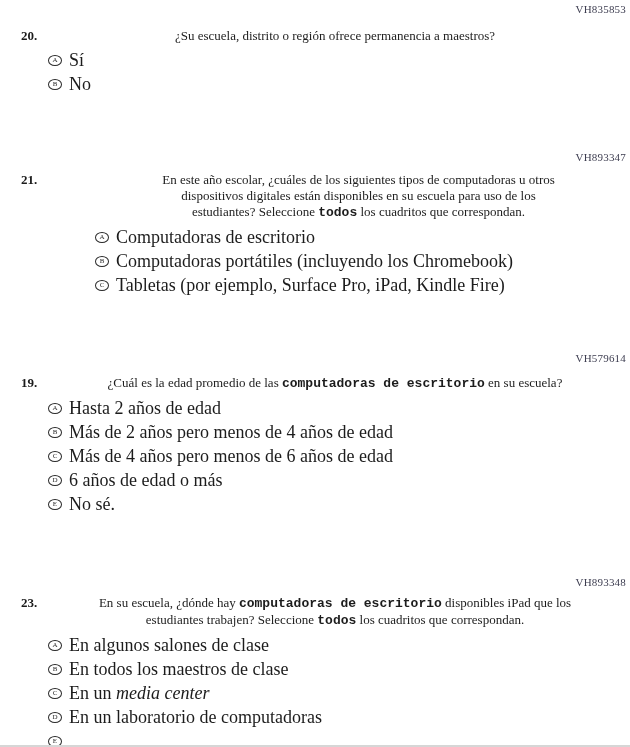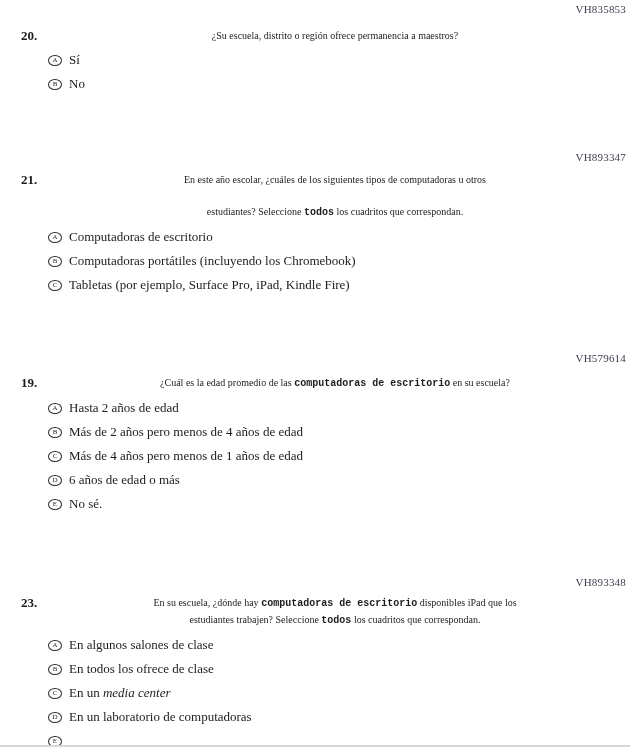--- a/index.html
+++ b/index.html
@@ -31,21 +31,21 @@
   }
   .qnum {
     flex:none;
     width:22px;
     font-weight:bold;
     font-size:13px;
     line-height:16px;
   }
   .qcontent { flex:1 1 auto; }
   .prompt {
-    font-size:10px;
+    font-size:13px;
     line-height:16px;
   }
   .prompt .line { white-space:nowrap; }
   .b { font-weight:bold;font-family:Liberation Mono, monospace; }
   .i { font-style:italic; }
   .options {
     margin-top:8px;
     margin-left:8px;
   }
   .opt {
@@ -63,33 +63,33 @@
     display:flex;
     align-items:center;
     justify-content:center;
     font-size:7px;
     line-height:1;
     color:#2a2a2a;
     margin-right:7px;
     background:#fff;
   }
   .opt-label {
-    font-size:13px;
+    font-size:18px;
     line-height:16px;
     white-space:nowrap;
   }
   .page-bottom-edge {
     position:absolute;
     left:0; right:0; bottom:0;
     height:2px;
     background:#d6d6d6;
   }
   
   #q20 { top:3px;   } #q20 .qbody { top:25px; }
-  #q21 { top:151px; } #q21 .qbody { top:21px; }
+  #q21 { top:151px; } #q21 .qbody { top:21px;gap:47px; }
   #q22 { top:352px; } #q22 .qbody { top:23px; }
   #q23 { top:576px; } #q23 .qbody { top:19px; }
 </style>
 </head>
 <body>
 
 <section class="question" id="q20">
   <div class="qcode">VH835853</div>
   <div class="qbody">
     <div class="qnum">20.</div>
@@ -111,21 +111,21 @@
   </div>
 </section>
 
 <section class="question" id="q21">
   <div class="qcode">VH893347</div>
   <div class="qbody">
     <div class="qnum">21.</div>
     <div class="qcontent">
       <div class="prompt">
         <span class="line">En este año escolar, ¿cuáles de los siguientes tipos de computadoras u otros</span><br>
-        <br>
+        <span class="line">dispositivos digitales están disponibles en su escuela para uso de los</span><br>
         <span class="line"><span>estudiantes? Seleccione </span><span class="b">todos</span><span> los cuadritos que correspondan.</span></span>
       </div>
       <div class="options">
         <div class="opt">
           <span class="bubble">A</span>
           <span class="opt-label">Computadoras de escritorio</span>
         </div>
         <div class="opt">
           <span class="bubble">B</span>
           <span class="opt-label">Computadoras portátiles (incluyendo los Chromebook)</span>
@@ -151,21 +151,21 @@
         <div class="opt">
           <span class="bubble">A</span>
           <span class="opt-label">Hasta 2 años de edad</span>
         </div>
         <div class="opt">
           <span class="bubble">B</span>
           <span class="opt-label">Más de 2 años pero menos de 4 años de edad</span>
         </div>
         <div class="opt">
           <span class="bubble">C</span>
-          <span class="opt-label">Más de 4 años pero menos de 1 años de edad</span>
+          <span class="opt-label">Más de 4 años pero menos de 6 años de edad</span>
         </div>
         <div class="opt">
           <span class="bubble">D</span>
           <span class="opt-label">6 años de edad o más</span>
         </div>
         <div class="opt">
           <span class="bubble">E</span>
           <span class="opt-label">No sé.</span>
         </div>
       </div>
@@ -182,21 +182,21 @@
         <span class="line"><span>En su escuela, ¿dónde hay </span><span class="b">computadoras de escritorio</span><span> disponibles iPad que los</span></span><br>
         <span class="line"><span>estudiantes trabajen? Seleccione </span><span class="b">todos</span><span> los cuadritos que correspondan.</span></span>
       </div>
       <div class="options">
         <div class="opt">
           <span class="bubble">A</span>
           <span class="opt-label">En algunos salones de clase</span>
         </div>
         <div class="opt">
           <span class="bubble">B</span>
-          <span class="opt-label">En todos los ofrece de clase</span>
+          <span class="opt-label">En todos los maestros de clase</span>
         </div>
         <div class="opt">
           <span class="bubble">C</span>
           <span class="opt-label"><span>En un </span><span class="i">media center</span></span>
         </div>
         <div class="opt">
           <span class="bubble">D</span>
           <span class="opt-label">En un laboratorio de computadoras</span>
         </div>
         <div class="opt">

